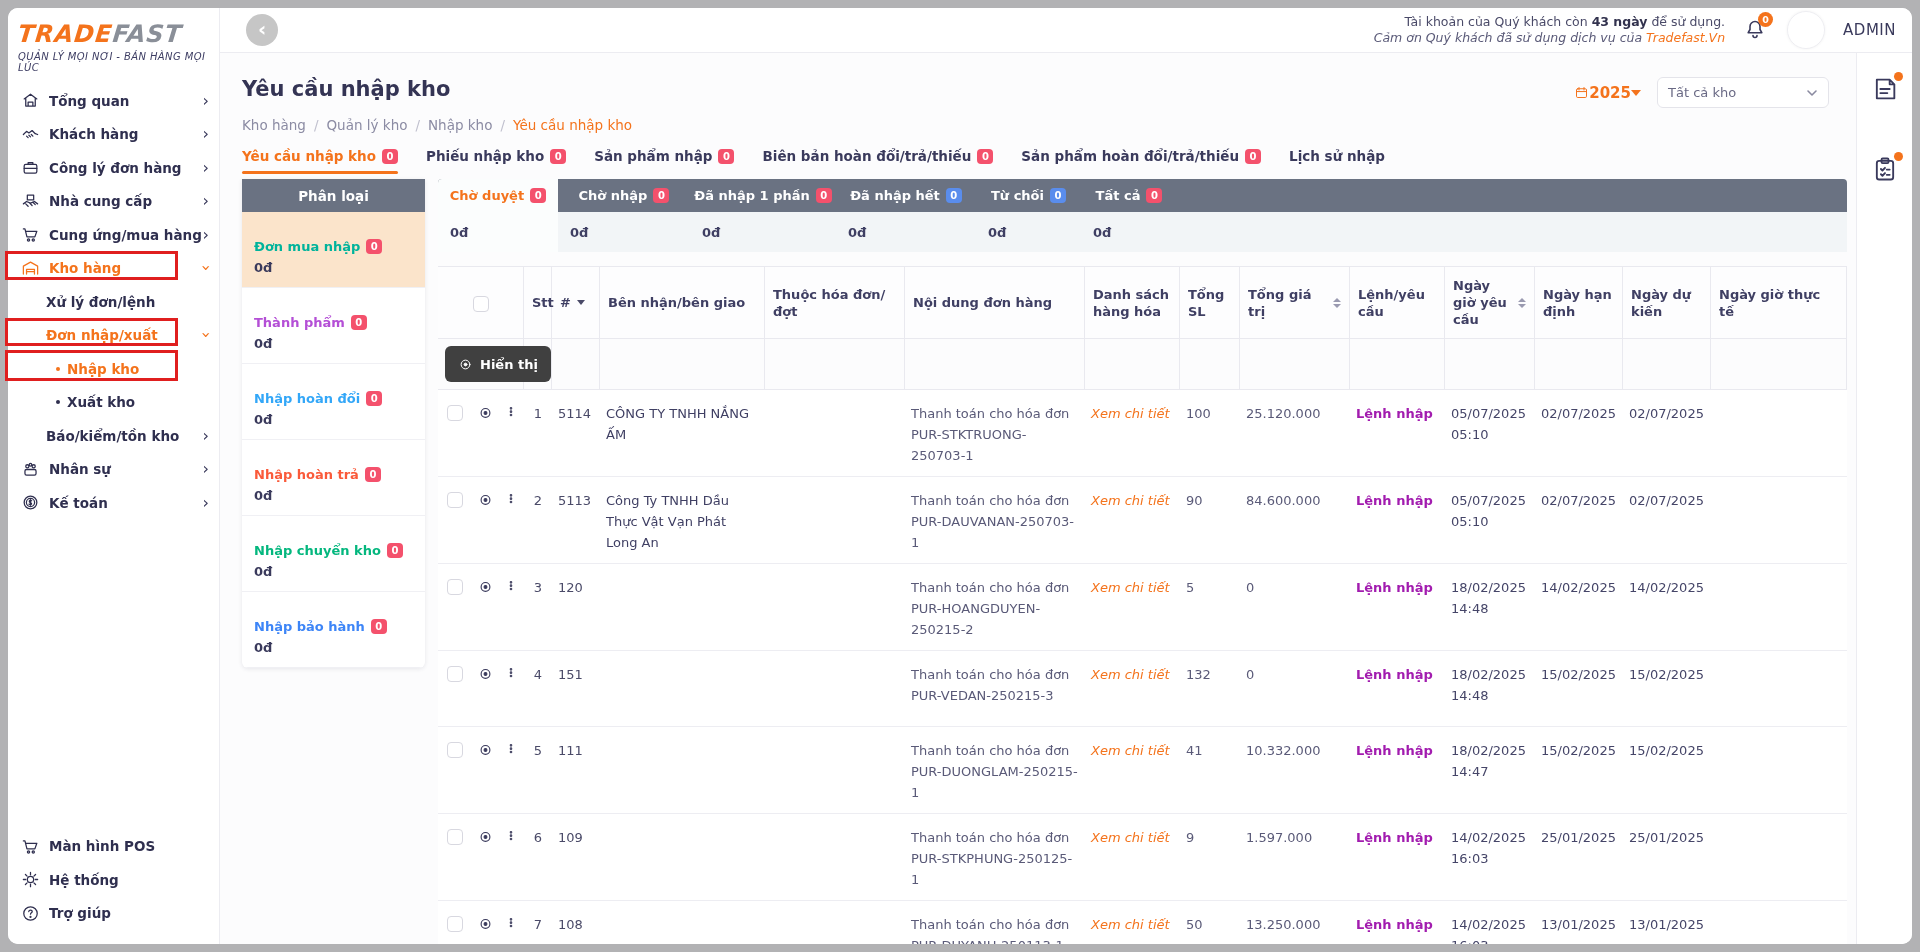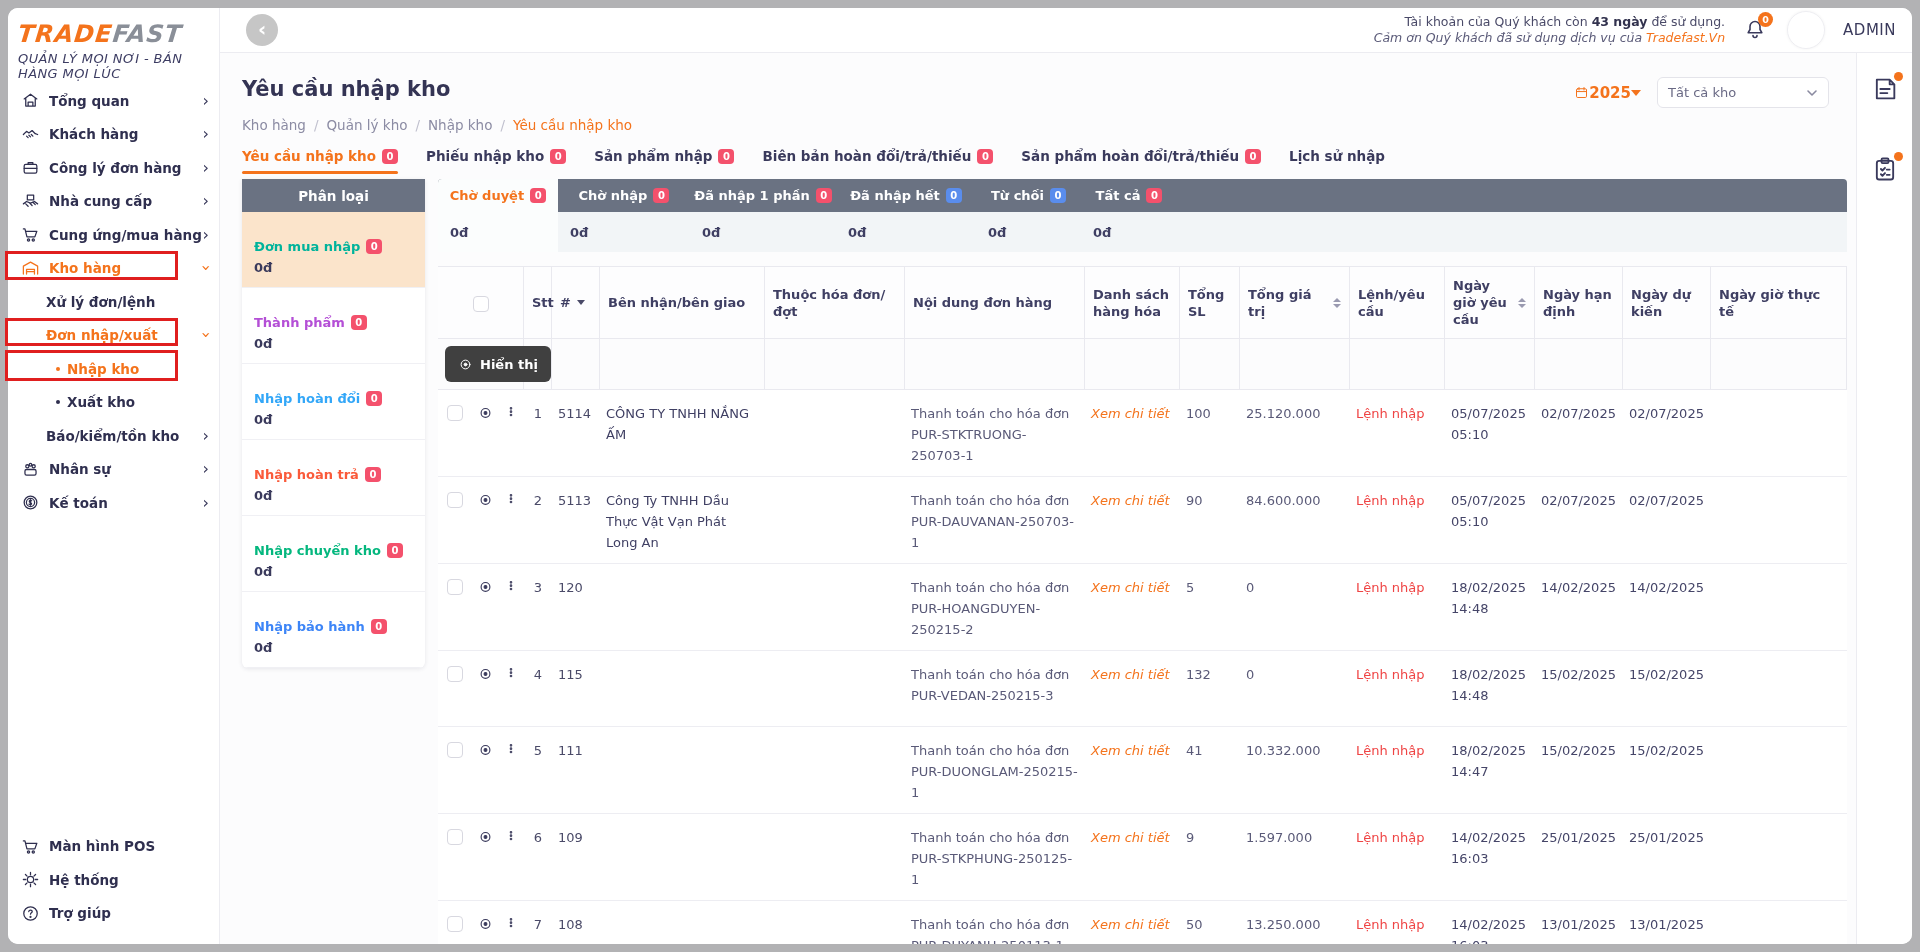--- a/index.html
+++ b/index.html
@@ -6,21 +6,21 @@
   html,body { width:1920px; height:952px; overflow:hidden; }
   body { background:#b2b2b4; font-family:"DejaVu Sans", "Liberation Sans", sans-serif; }
   .app { position:absolute; left:8px; top:8px; width:1904px; height:936px; background:#fff; border-radius:10px; overflow:hidden; display:flex; }
 
   
   .sidebar { width:212px; flex:0 0 212px; border-right:1px solid #ececf1; display:flex; flex-direction:column; background:#fff; }
   .logo-wrap { height:76px; padding:12px 0 0 10px; }
   .logo-line { font-weight:900; font-style:italic; font-size:24px; letter-spacing:1px; transform:skewX(-6deg); white-space:nowrap; }
   .logo-trade { color:#f4731c; }
   .logo-fast { color:#8a8f98; }
-  .logo-tag { font-size:13px; color:#3d3d63; letter-spacing:.4px; margin-top:3px; font-style:italic; }
+  .logo-tag { font-size:10px; color:#3d3d63; letter-spacing:.4px; margin-top:3px; font-style:italic; }
   .menu { flex:0 0 auto; }
   .mi { height:33.5px; display:flex; align-items:center; padding:0 10px 0 13px; color:#2f2f4f; font-size:13.5px; font-weight:600; cursor:pointer; position:relative; }
   .mi .sn-ic { width:19px; height:19px; margin-right:9px; display:inline-flex; color:#2f2f4f; }
   .mi .sn-ic svg { width:19px; height:19px; }
   .mi .sn-chev { margin-left:auto; font-size:16px; color:#3a3a5c; font-weight:400; line-height:1; }
   .mi.orange, .mi.orange .sn-ic, .mi.orange .sn-chev { color:#f4731c; }
   .mi.sub { padding-left:38px; }
   .mi.sub2 { padding-left:48px; }
   .bullet { display:inline-block; width:4px; height:4px; border-radius:50%; background:#2f2f4f; margin-right:7px; }
   .mi.orange .bullet { background:#f4731c; }
@@ -104,21 +104,21 @@
   .trow { display:grid; grid-template-columns:34px 26px 26px 28px 48px 165px 140px 180px 95px 60px 110px 95px 90px 88px 88px 136px; border-bottom:1px solid #ededf2; background:#fff; min-height:76px; }
   .tc { padding:13px 6px 10px 6px; font-size:13px; color:#5a5a78; line-height:21px; overflow-wrap:anywhere; }
   .tc.ctl { display:flex; justify-content:center; padding-left:0; padding-right:0; }
   .cbx { width:16px; height:16px; border:1.5px solid #d8d8e0; border-radius:4px; background:#fff; cursor:pointer; margin-top:2px; }
   .eye { color:#3a3a5c; cursor:pointer; } .eye svg { width:17px; height:17px; }
   .kebab { color:#4a4a68; cursor:pointer; } .kebab svg { width:16px; height:16px; }
   .tc.stt { text-align:center; color:#4a4a68; }
   .tc.code { color:#4a4a68; }
   .tc.recv { color:#3f3f63; }
   .tc.link { color:#f4731c; font-style:italic; cursor:pointer; }
-  .tc.order { color:#ef4444; font-weight:400; cursor:pointer; }
+  .tc.order { color:#a21caf; font-weight:700; cursor:pointer; }
   .tc.date { color:#454568; }
   .sort { display:inline-flex; flex-direction:column; gap:2px; }
   .sort i { display:block; width:0; height:0; border-left:4px solid transparent; border-right:4px solid transparent; }
   .sort .up { border-bottom:4px solid #9a9ab0; }
   .sort .dn { border-top:4px solid #9a9ab0; }
   .dn-solo { width:0; height:0; border-left:4px solid transparent; border-right:4px solid transparent; border-top:5px solid #4a4a68; display:inline-block; margin-left:2px; }
 
   
   .ann { position:absolute; border:3px solid #e01f1f; z-index:50; pointer-events:none; }
   .ann1 { left:5px; top:251px; width:173px; height:29px; }
@@ -616,21 +616,21 @@
                       </svg>
                     </div>
     <div class="tc ctl kebab">
                       <svg viewBox="0 0 24 24">
                         <circle cx="12" cy="8" r="1.2" style="fill:currentColor"></circle>
                         <circle cx="12" cy="13" r="1.2" style="fill:currentColor"></circle>
                         <circle cx="12" cy="18" r="1.2" style="fill:currentColor"></circle>
                       </svg>
                     </div>
     <div class="tc stt">4</div>
-    <div class="tc code">115</div>
+    <div class="tc code">151</div>
     <div class="tc recv"></div>
     <div class="tc"></div>
     <div class="tc">Thanh toán cho hóa đơn PUR-VEDAN-250215-3</div>
     <div class="tc link">Xem chi tiết</div>
     <div class="tc">132</div>
     <div class="tc">0</div>
     <div class="tc order">Lệnh nhập</div>
     <div class="tc date">18/02/2025 14:48</div>
     <div class="tc date">15/02/2025</div>
     <div class="tc date">15/02/2025</div>

